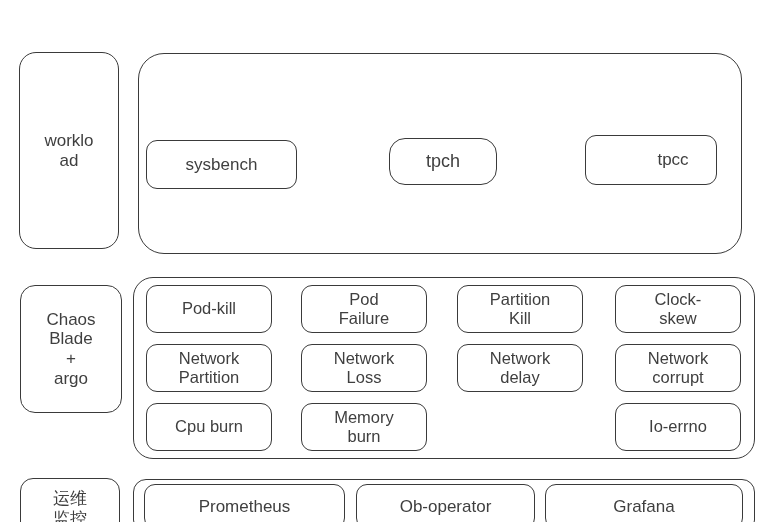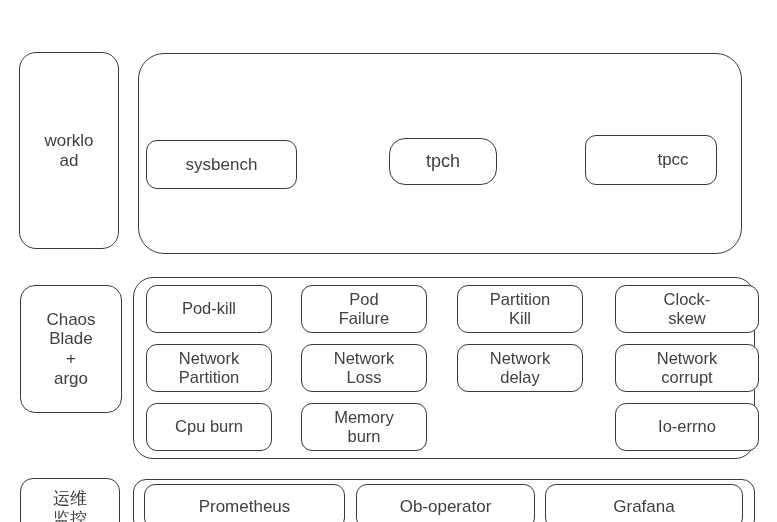--- a/index.html
+++ b/index.html
@@ -61,21 +61,21 @@
     border-radius: 20px;
   }
   .chaos-cell {
     border-radius: 11px;
     font-size: 16.5px;
   }
   
   .cc0 { left: 146px; width: 126px; }
   .cc1 { left: 301px; width: 126px; }
   .cc2 { left: 457px; width: 126px; }
-  .cc3 { left: 615px; width: 144px; }
+  .cc3 { left: 615px; width: 126px; }
   .cr0 { top: 248px; height: 48px; }
   .cr1 { top: 307px; height: 48px; }
   .cr2 { top: 366px; height: 48px; }
 
   
   #monitor-label {
     left: 20px; top: 441px; width: 100px; height: 62px;
     border-radius: 13px;
     font-size: 17px;
   }

